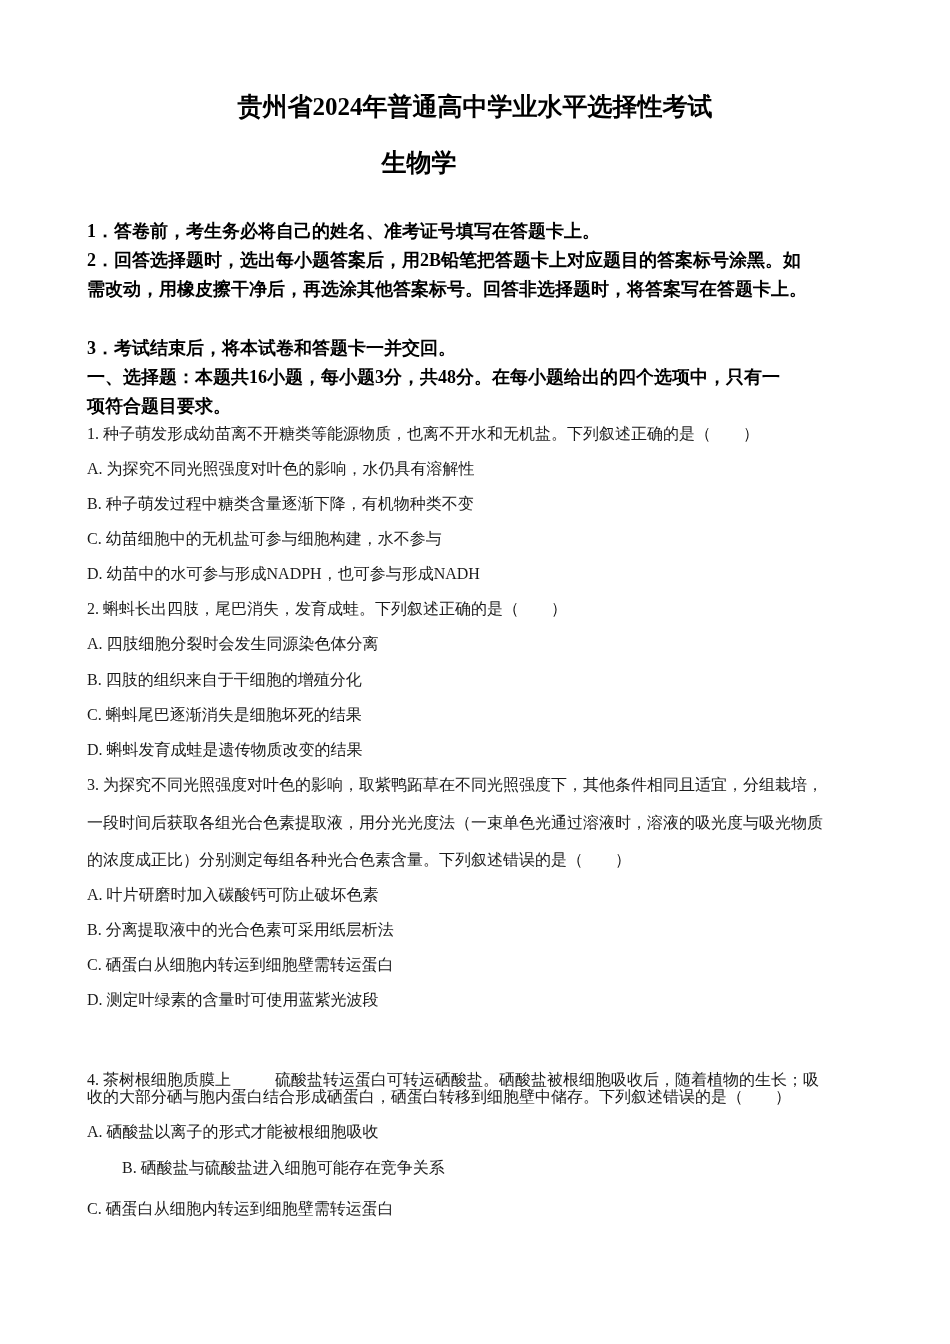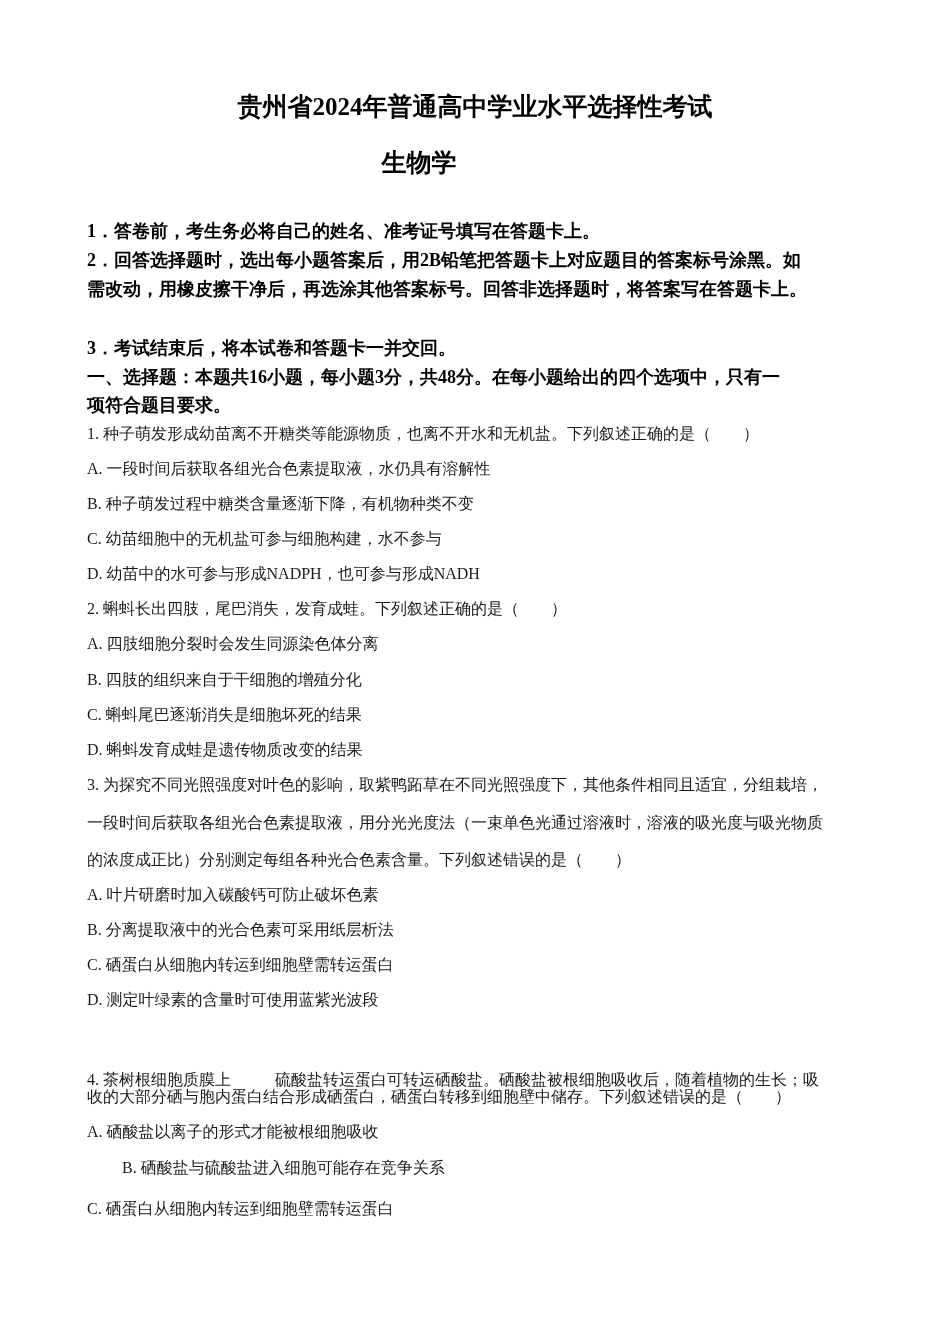--- a/index.html
+++ b/index.html
@@ -81,24 +81,24 @@
 
   <div class="title" style="top:90px;">贵州省2024年普通高中学业水平选择性考试</div>
   <div class="subtitle" style="top:146px;">生物学</div>
 
   <div class="bold-line" style="top:220px;">1．答卷前，考生务必将自己的姓名、准考证号填写在答题卡上。</div>
   <div class="bold-line" style="top:249px;">2．回答选择题时，选出每小题答案后，用2B铅笔把答题卡上对应题目的答案标号涂黑。如</div>
   <div class="bold-line" style="top:278px;">需改动，用橡皮擦干净后，再选涂其他答案标号。回答非选择题时，将答案写在答题卡上。</div>
   <div class="bold-line" style="top:337px;">3．考试结束后，将本试卷和答题卡一并交回。</div>
 
   <div class="bold-line" style="top:366px;">一、选择题：本题共16小题，每小题3分，共48分。在每小题给出的四个选项中，只有一</div>
-  <div class="bold-line" style="top:395px;font-family:Liberation Mono, monospace;">项符合题目要求。</div>
+  <div class="bold-line" style="top:395px;">项符合题目要求。</div>
 
   <div class="q-line" style="top:424px;">1. 种子萌发形成幼苗离不开糖类等能源物质，也离不开水和无机盐。下列叙述正确的是（　　）</div>
-  <div class="opt-line" style="top:459px;">A. 一段时间后获取各组光合色素提取液，水仍具有溶解性</div>
+  <div class="opt-line" style="top:459px;">A. 为探究不同光照强度对叶色的影响，水仍具有溶解性</div>
   <div class="opt-line" style="top:494px;">B. 种子萌发过程中糖类含量逐渐下降，有机物种类不变</div>
   <div class="opt-line" style="top:529px;">C. 幼苗细胞中的无机盐可参与细胞构建，水不参与</div>
   <div class="opt-line" style="top:564px;">D. 幼苗中的水可参与形成NADPH，也可参与形成NADH</div>
 
   <div class="q-line" style="top:599px;">2. 蝌蚪长出四肢，尾巴消失，发育成蛙。下列叙述正确的是（　　）</div>
   <div class="opt-line" style="top:634px;">A. 四肢细胞分裂时会发生同源染色体分离</div>
   <div class="opt-line" style="top:670px;">B. 四肢的组织来自于干细胞的增殖分化</div>
   <div class="opt-line" style="top:705px;">C. 蝌蚪尾巴逐渐消失是细胞坏死的结果</div>
   <div class="opt-line" style="top:740px;">D. 蝌蚪发育成蛙是遗传物质改变的结果</div>
 

